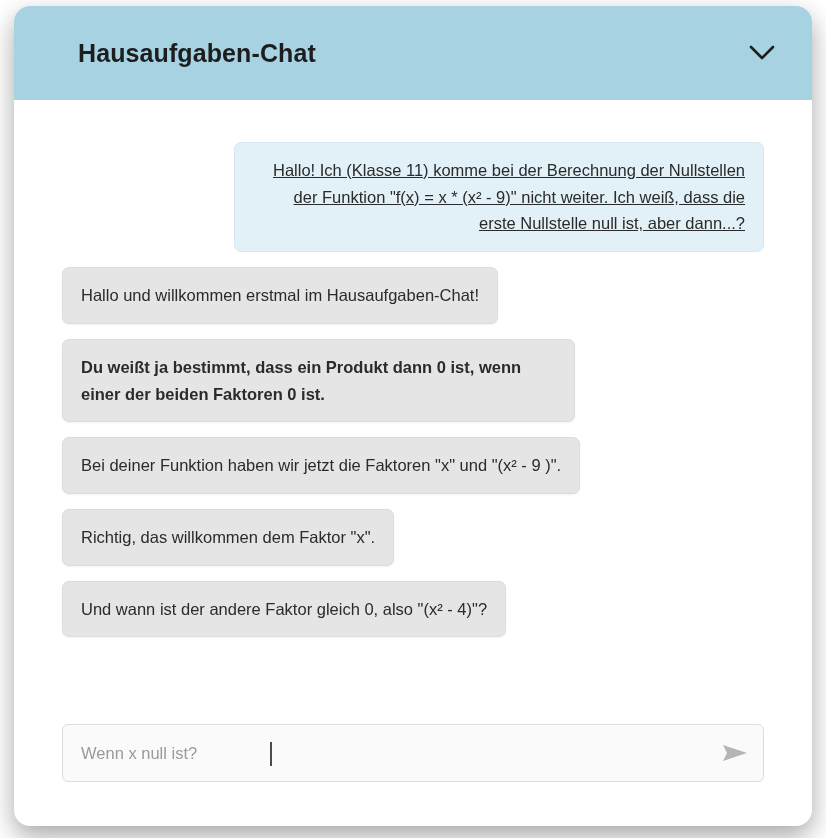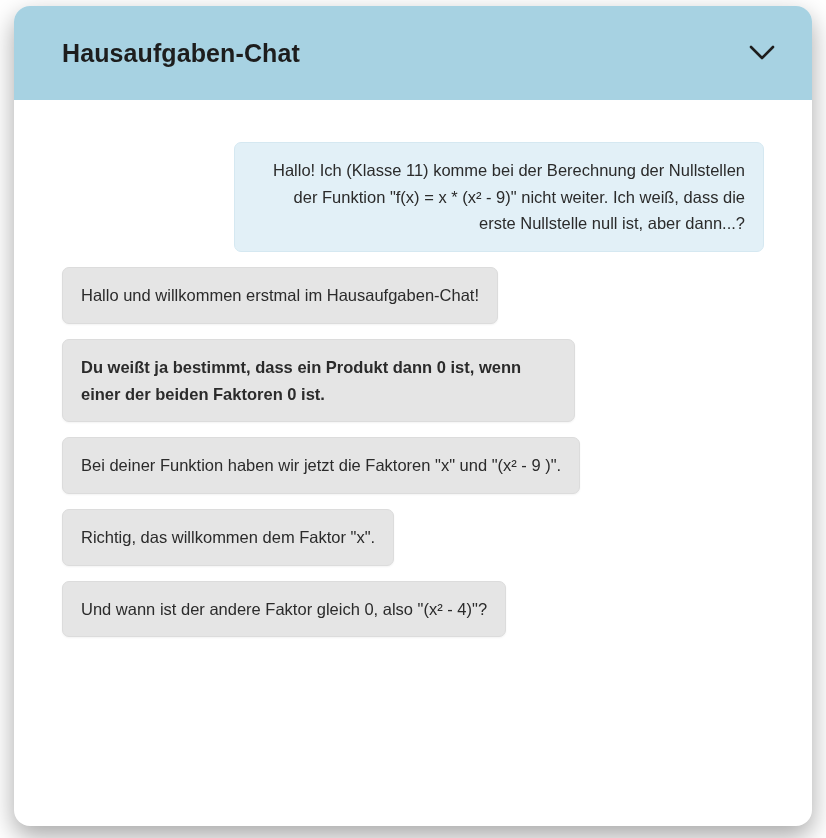--- a/index.html
+++ b/index.html
@@ -34,21 +34,21 @@
     display: flex;
     flex-direction: column;
   }
 
   .chat-header {
     height: 94px;
     background: #a7d2e2;
     display: flex;
     align-items: center;
     justify-content: space-between;
-    padding: 0 30px 0 48px;
+    padding: 0 30px 0 64px;
     box-sizing: border-box;
     flex: 0 0 auto;
   }
 
   .chat-title {
     font-size: 25px;
     font-weight: bold;
     color: #1d1d1d;
     letter-spacing: 0.1px;
   }
@@ -98,21 +98,21 @@
     box-shadow: 0 1px 2px rgba(0,0,0,0.05);
     text-align: left;
   }
 
   .bubble.user {
     background: #e2f0f7;
     border: 1px solid #d5e8f1;
     text-align: right;
   }
 
-  .bubble.wide { max-width: 530px; }
+  .bubble.wide { max-width: 530px; text-decoration: underline; }
 
   .chat-footer {
     flex: 0 0 auto;
     padding: 24px 48px 44px 48px;
     box-sizing: border-box;
   }
 
   .input-wrap {
     position: relative;
     height: 58px;
@@ -198,15 +198,28 @@
       <div class="msg-row left">
         <div class="bubble bot">Richtig, das willkommen dem Faktor "x".</div>
       </div>
 
       <div class="msg-row left">
         <div class="bubble bot">Und wann ist der andere Faktor gleich 0, also "(x² - 4)"?</div>
       </div>
 
     </div>
 
+    <div class="chat-footer">
+      <div class="input-wrap">
+        <input class="chat-input" type="text" placeholder="Wenn x null ist?" style="">
+        <div class="caret"></div>
+        <button class="send-btn">
+          <span>
+            <svg width="30" height="22" viewBox="0 0 30 22" xmlns="http://www.w3.org/2000/svg">
+              <path d="M3 3 L27 11 L3 19 L7 11 Z" fill="#b5b5b5"></path>
+            </svg>
+          </span>
+        </button>
+      </div>
+    </div>
 
   </div>
 </div>
 
 </body></html>

